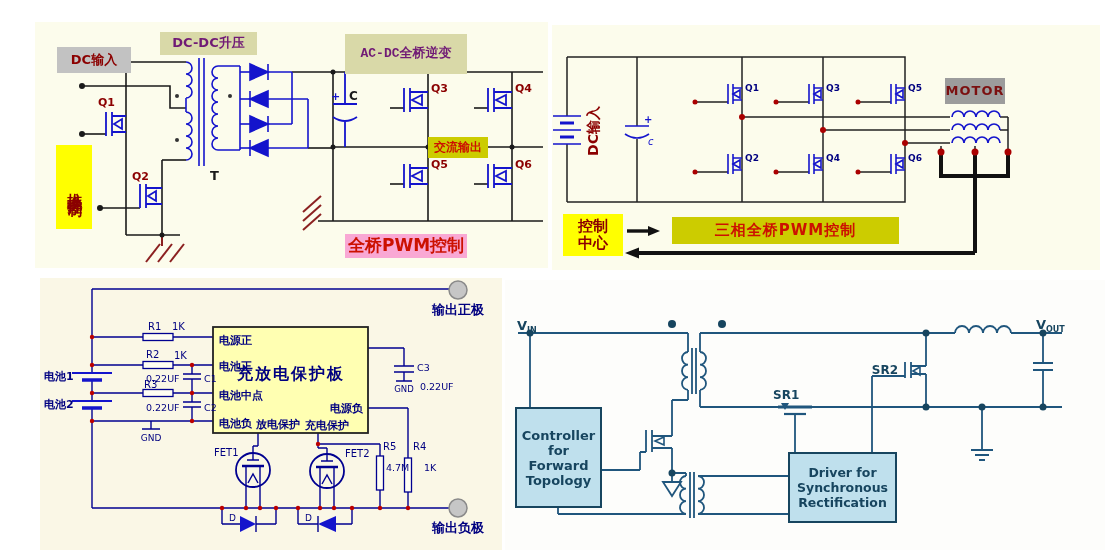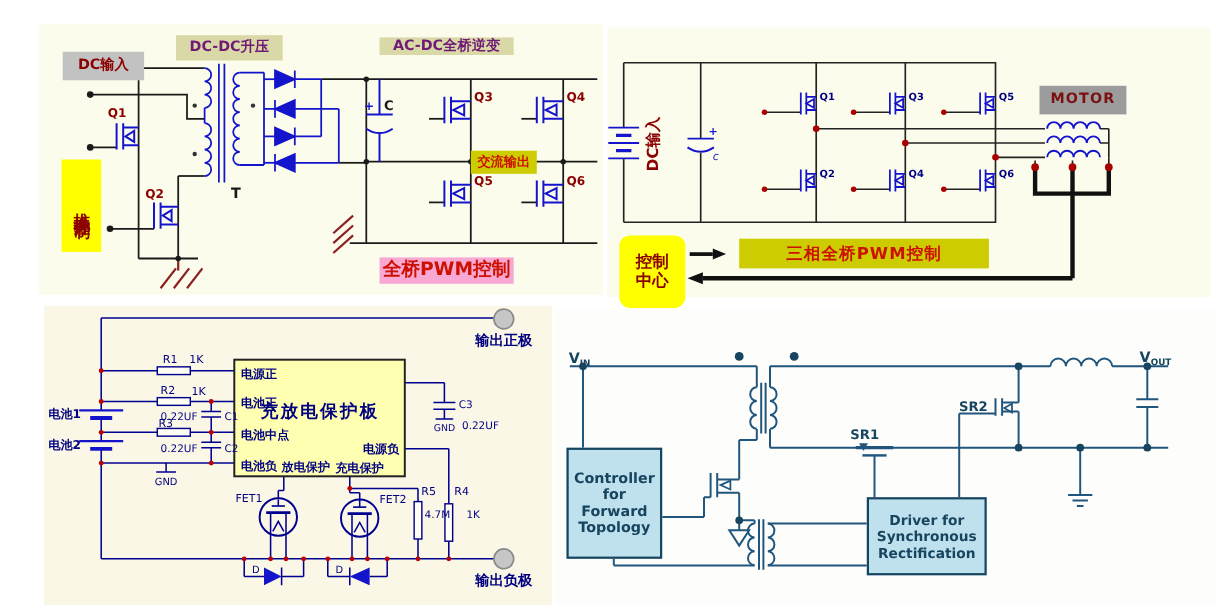--- a/index.html
+++ b/index.html
@@ -360,26 +360,26 @@
   </g>
   <text x="517" y="330" font-size="13" class="t-steel"><tspan>V</tspan><tspan font-size="8" dy="3">IN</tspan></text>
   <text x="1036" y="329" font-size="13" class="t-steel"><tspan>V</tspan><tspan font-size="8" dy="3">OUT</tspan></text>
   <text x="773" y="399" font-size="12" class="t-steel">SR1</text>
   <text x="898" y="374" font-size="12" class="t-steel" text-anchor="end">SR2</text>
 </svg>
 
 <div class="lbl lbl-gray" style="left:57px;top:47px;width:74px;height:26px;">DC输入</div>
 <div class="lbl lbl-khaki" style="left:160px;top:32px;width:97px;height:23px;">DC-DC升压</div>
 <div class="lbl lbl-yellow vert" style="left:56px;top:145px;width:36px;height:84px;">推挽控制</div>
-<div class="lbl lbl-khaki" style="left:345px;top:34px;width:122px;height:16px;">AC-DC全桥逆变</div>
+<div class="lbl lbl-khaki" style="left:345px;top:34px;width:122px;height:40px;font-family:Liberation Mono, monospace;">AC-DC全桥逆变</div>
 <div class="lbl lbl-olive" style="left:428px;top:137px;width:60px;height:21px;font-size:12px;">交流输出</div>
 <div class="lbl lbl-darkgray" style="left:345px;top:234px;width:122px;height:24px;">全桥PWM控制</div>
 
-<div class="lbl lbl-motorgray" style="left:945px;top:78px;width:79px;height:26px;">MOTOR</div>
-<div class="lbl lbl-yellow" style="left:563px;top:214px;width:60px;height:66px;font-size:15px;border-radius:10px;">
+<div class="lbl lbl-motorgray" style="left:945px;top:78px;width:60px;height:26px;">MOTOR</div>
+<div class="lbl lbl-yellow" style="left:563px;top:214px;width:60px;height:42px;font-size:15px;">
       <span class="wrap2">控制中心</span>
     </div>
 <div class="lbl lbl-olive" style="left:672px;top:217px;width:227px;height:27px;font-size:15px;letter-spacing:1px;">三相全桥PWM控制</div>
 
 <div class="bluebox ctrl-box" style="left:515px;top:407px;width:87px;height:101px;">
   <div>Controller</div>
   <div>for Forward</div>
   <div>Topology</div>
 </div>
 <div class="bluebox drv-box" style="left:788px;top:452px;width:109px;height:71px;">

